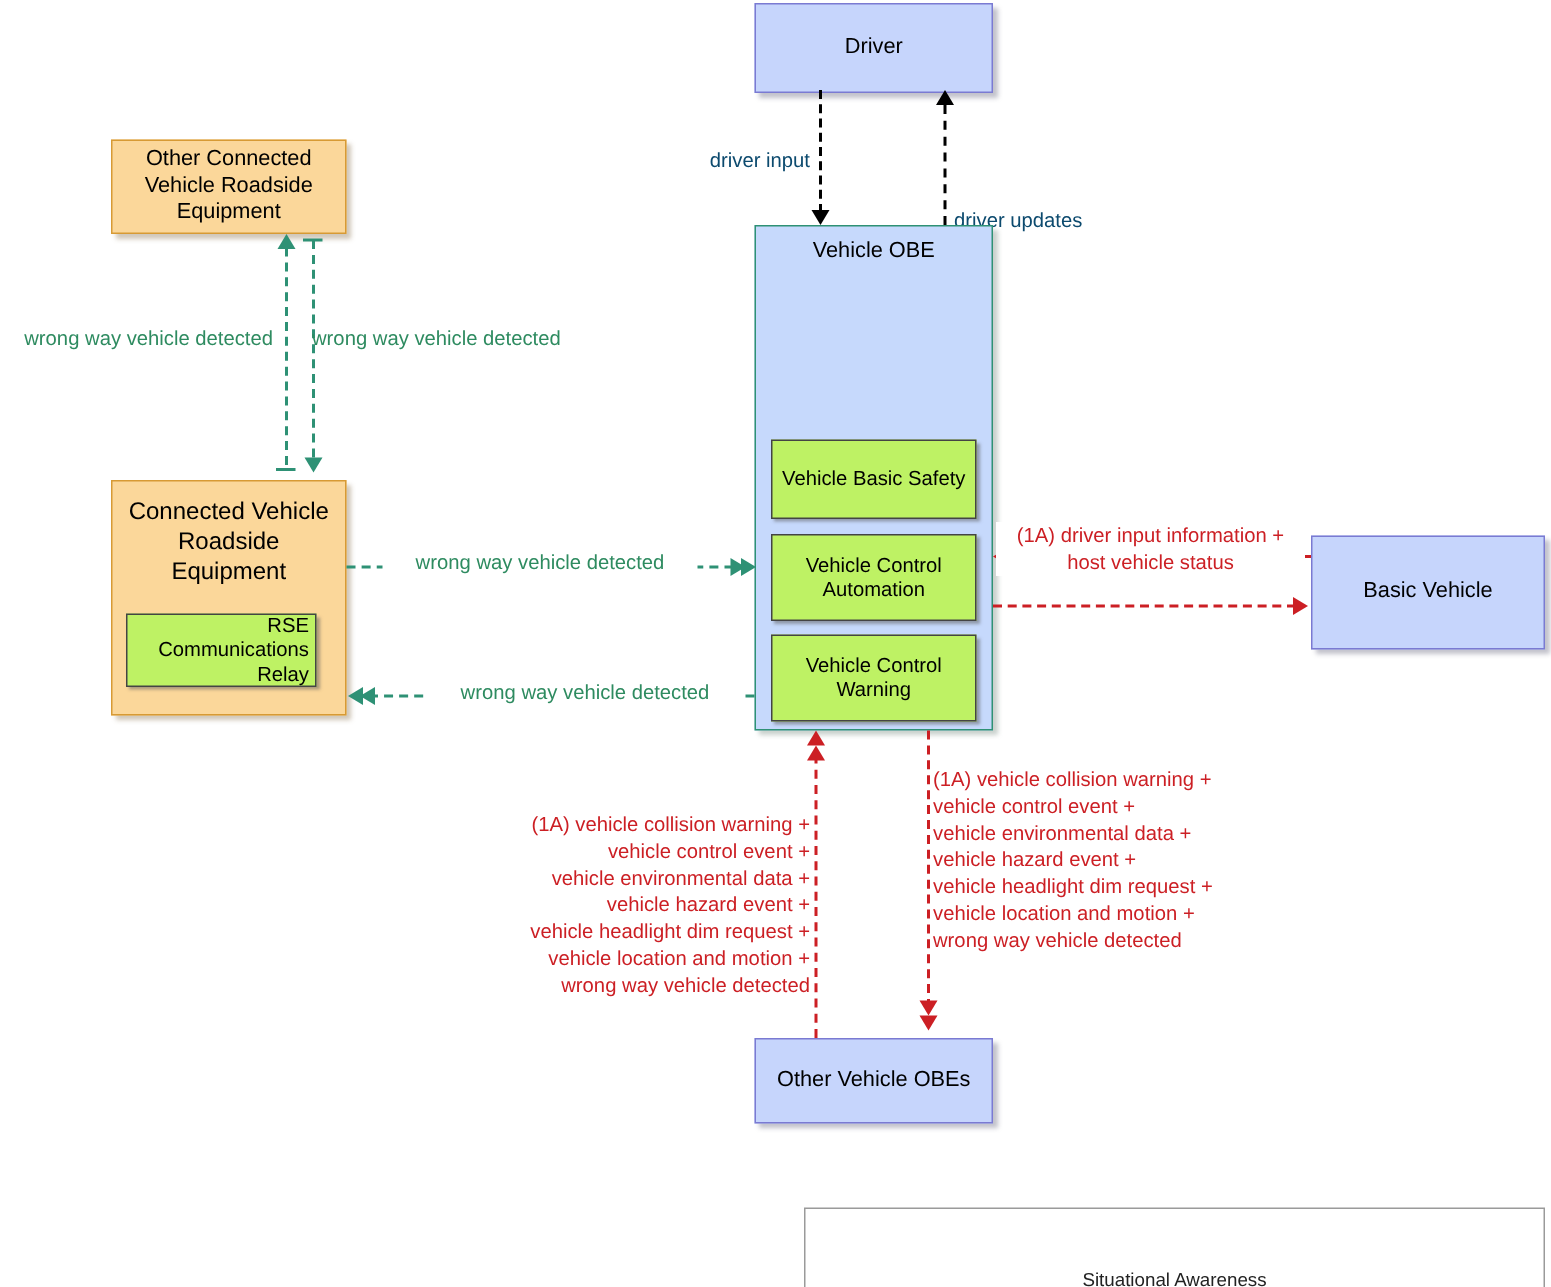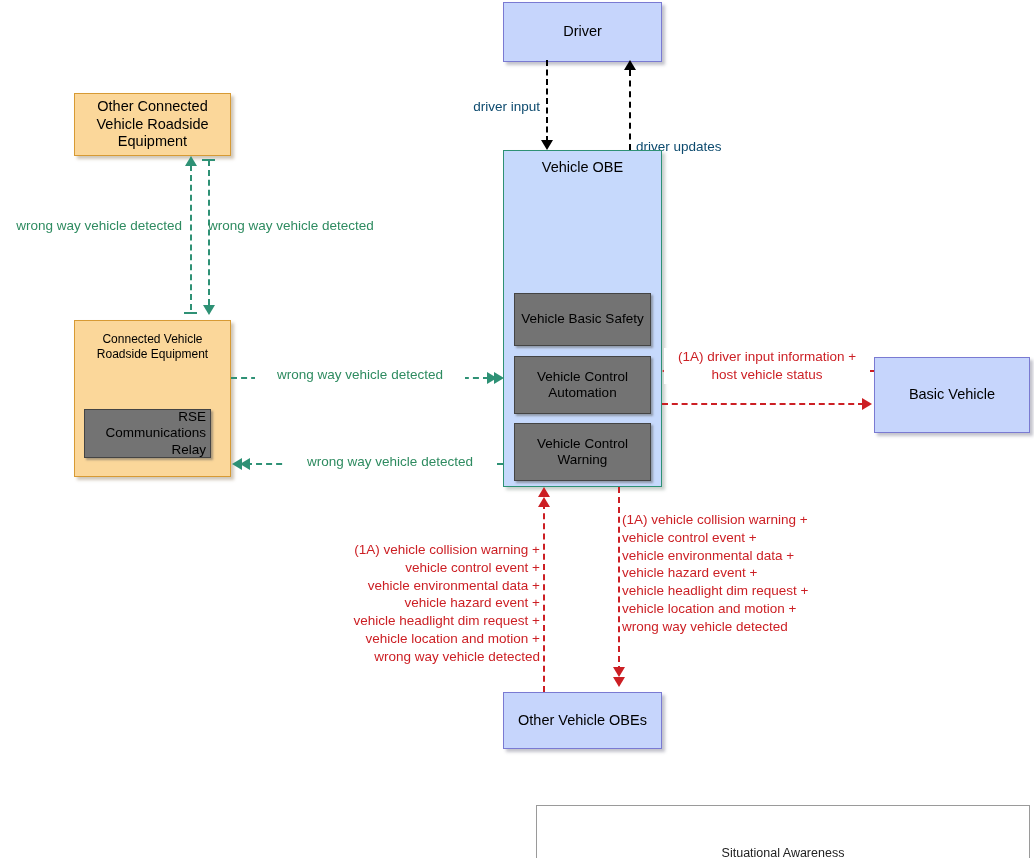--- a/index.html
+++ b/index.html
@@ -6,21 +6,21 @@
   body{width:1034px;height:858px;font-family:"Liberation Sans",sans-serif;}
   #canvas{position:relative;width:1034px;height:858px;overflow:hidden;}
 
   
   .node{position:absolute;box-sizing:border-box;display:flex;align-items:center;
         justify-content:center;text-align:center;font-size:14.5px;color:#000;
         line-height:1.22;padding:2px 4px;}
   .blue{background:#c6d5fc;border:1.4px solid #7a7ad2;box-shadow:3px 3px 3px rgba(120,120,140,.45);}
   .green-b{background:#c6d9fc;border:1.6px solid #2e9175;box-shadow:3px 3px 3px rgba(120,140,130,.4);}
   .orange{background:#fbd79a;border:1.4px solid #d79a34;box-shadow:3px 3px 3px rgba(150,130,100,.45);}
-  .sub{background:#737373;border:1.7px solid #444;box-shadow:2px 2px 2px rgba(90,90,90,.5);font-size:13.5px;}
+  .sub{background:#bef264;border:1.7px solid #444;box-shadow:2px 2px 2px rgba(90,90,90,.5);font-size:13.5px;}
 
   
   .obe-label{position:absolute;top:8px;left:0;right:0;text-align:center;font-size:14.5px;}
 
   
   .ln{position:absolute;}
   .v-dash{border-left:2px dashed #000;}
   .v-dash-g{border-left:2px dashed #2e9175;}
   .h-dash-g{border-top:2px dashed #2e9175;}
   .v-dash-r{border-left:2px dashed #cc1f24;}
@@ -97,21 +97,21 @@
     </div>
   </div>
 
   <div class="node orange" style="left:74px;top:93px;width:157px;height:63px;white-space:pre-line;">
     <span>Other Connected
 Vehicle Roadside
 Equipment</span>
   </div>
 
   <div class="node orange" style="left:74px;top:320px;width:157px;height:157px;display:block;">
-    <div style="padding-top:9px;text-align:center;white-space:pre-line;font-size:12px;line-height:1.25;">Connected Vehicle
+    <div style="padding-top:9px;text-align:center;white-space:pre-line;font-size:16px;line-height:1.25;">Connected Vehicle
 Roadside Equipment</div>
     <div class="node sub" style="left:9px;top:88px;width:127px;height:49px;white-space:pre-line;text-align:right;">
       <span>RSE Communications
 Relay</span>
     </div>
   </div>
 
   <div class="ln v-dash-g" style="left:190px;top:165px;height:145px;"></div>
   <div class="ah ah-up-g" style="left:185px;top:156px;"></div>
   <div class="tbar-g" style="left:184px;top:312px;"></div>

